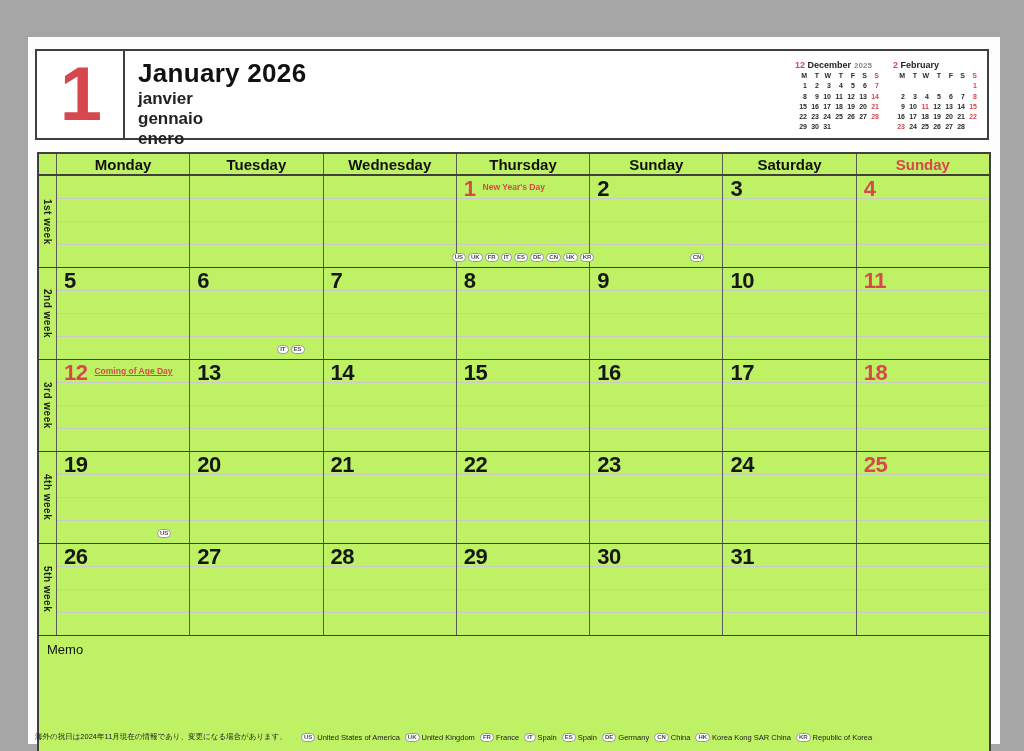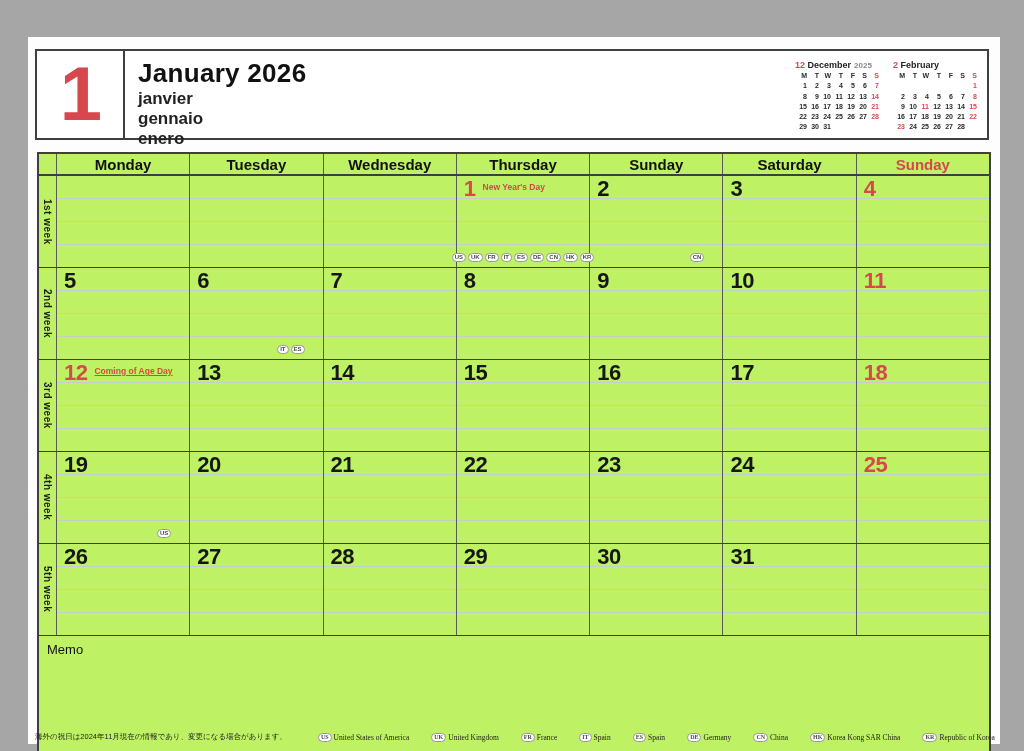--- a/index.html
+++ b/index.html
@@ -53,23 +53,23 @@
   .badges{position:absolute;bottom:5px;left:4px;right:4px;display:flex;gap:2px;z-index:2;}
   .badges.center{justify-content:center;}
   .badges.right{justify-content:flex-end;right:18px;}
   .badge{border:1px solid #979797;border-radius:6px;font-size:6px;line-height:7px;
     padding:0 2px;color:#4a4a4a;background:#fff;font-weight:bold;letter-spacing:0;}
   .memo-area{position:relative;height:90px;}
   .memo-label{position:absolute;top:6px;left:8px;font-size:13px;font-weight:normal;color:#111;}
 
   
   .footer{position:absolute;left:7px;top:695px;width:962px;display:flex;
-    align-items:center;gap:22px;font-size:7.5px;color:#222;white-space:nowrap;}
+    align-items:center;gap:5px;font-size:7.5px;color:#222;white-space:nowrap;}
   .footer .jp{margin-right:9px;font-size:7.5px;}
-  .legend-item{display:flex;align-items:flex-start;gap:2px;font-family:Liberation Serif, serif;}
+  .legend-item{display:flex;align-items:flex-start;gap:2px;}
 </style>
 </head>
 <body>
 
 <div class="page">
 
   <div class="header-box">
     <div class="num-box">
       <span class="big-num" style="color: rgb(214, 72, 78);">1</span>
     </div>

